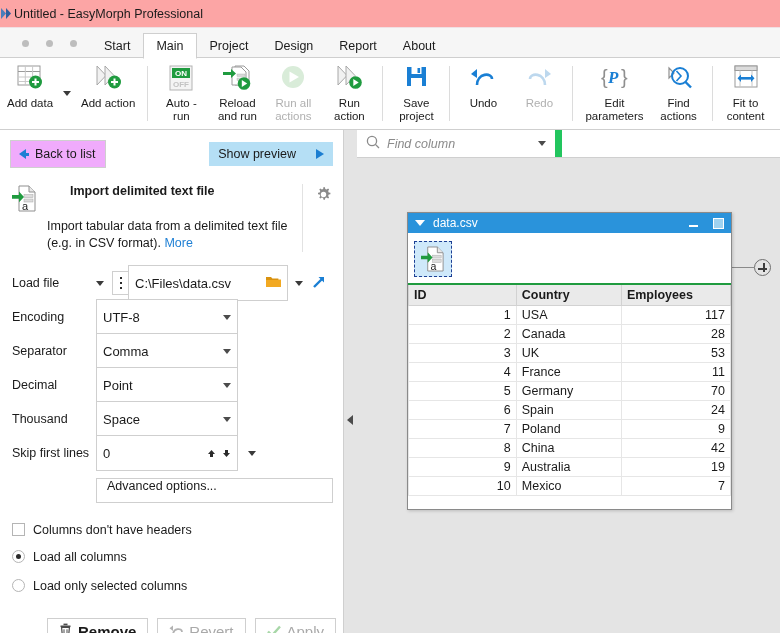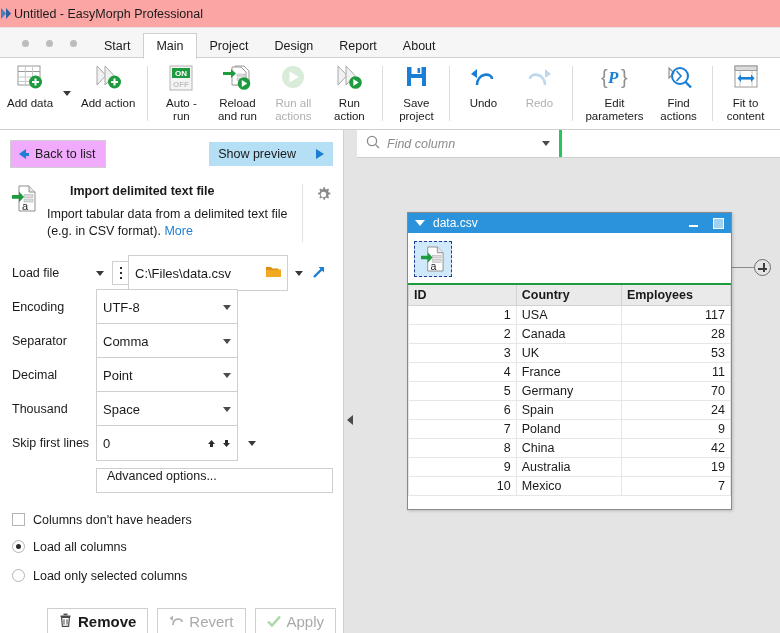--- a/index.html
+++ b/index.html
@@ -102,21 +102,21 @@
   }
   .arrow-right{
     width:0;height:0;border-top:5px solid transparent;border-bottom:5px solid transparent;
     border-left:8px solid #1b7ed1;
   }
 
   .act-head{ display:flex; align-items:flex-start; padding:16px 10px 0 12px; }
   .act-ico{ width:26px; flex:none; padding-top:1px; }
   .act-body{ flex:1; padding-left:9px; padding-right:8px; }
   .act-title{ font-weight:bold; font-size:12.5px;margin-left:23px; }
-  .act-desc{ margin-top:8px; font-size:12.5px; line-height:17px; color:#1a1a1a; }
+  .act-desc{ margin-top:20px; font-size:12.5px; line-height:17px; color:#1a1a1a; }
   .link{ color:#1e7fd4; cursor:default; }
   .vdiv{ width:1px; background:#e2e2e2; align-self:stretch; margin:0 10px 0 0; min-height:58px;}
   .gear{ width:20px; flex:none; display:flex; justify-content:center; padding-top:2px; cursor:default; }
 
   
   .form{ padding:14px 10px 0 12px; }
   .row{ display:flex; align-items:center; height:34px; }
   .row .flabel{ width:84px; flex:none; font-size:12.5px; }
   .inp{
     border:1px solid #cfcfcf; background:#fff; height:36px;
@@ -176,21 +176,21 @@
   }
 
   
   .findbar{
     position:absolute; left:357px; top:130px; right:0; height:28px;
     background:#fff; border-bottom:1px solid #cfcfcf;
     display:flex; align-items:center;
   }
   .findbox{
     width:205px; height:27px; display:flex; align-items:center; gap:7px;
-    padding-left:9px; border-right:3px solid #22c55e;
+    padding-left:9px; border-right:7px solid #22c55e;
   }
   .findtext{ font-style:italic; color:#8b8b8b; font-size:12.5px; flex:1; }
   .findcaret{
     width:0;height:0;border-left:4px solid transparent;border-right:4px solid transparent;
     border-top:5px solid #4b4b4b; margin-right:9px;
   }
   .canvas{
     position:absolute; left:357px; top:159px; right:0; bottom:0;
     background:#e4e4e4;
   }

